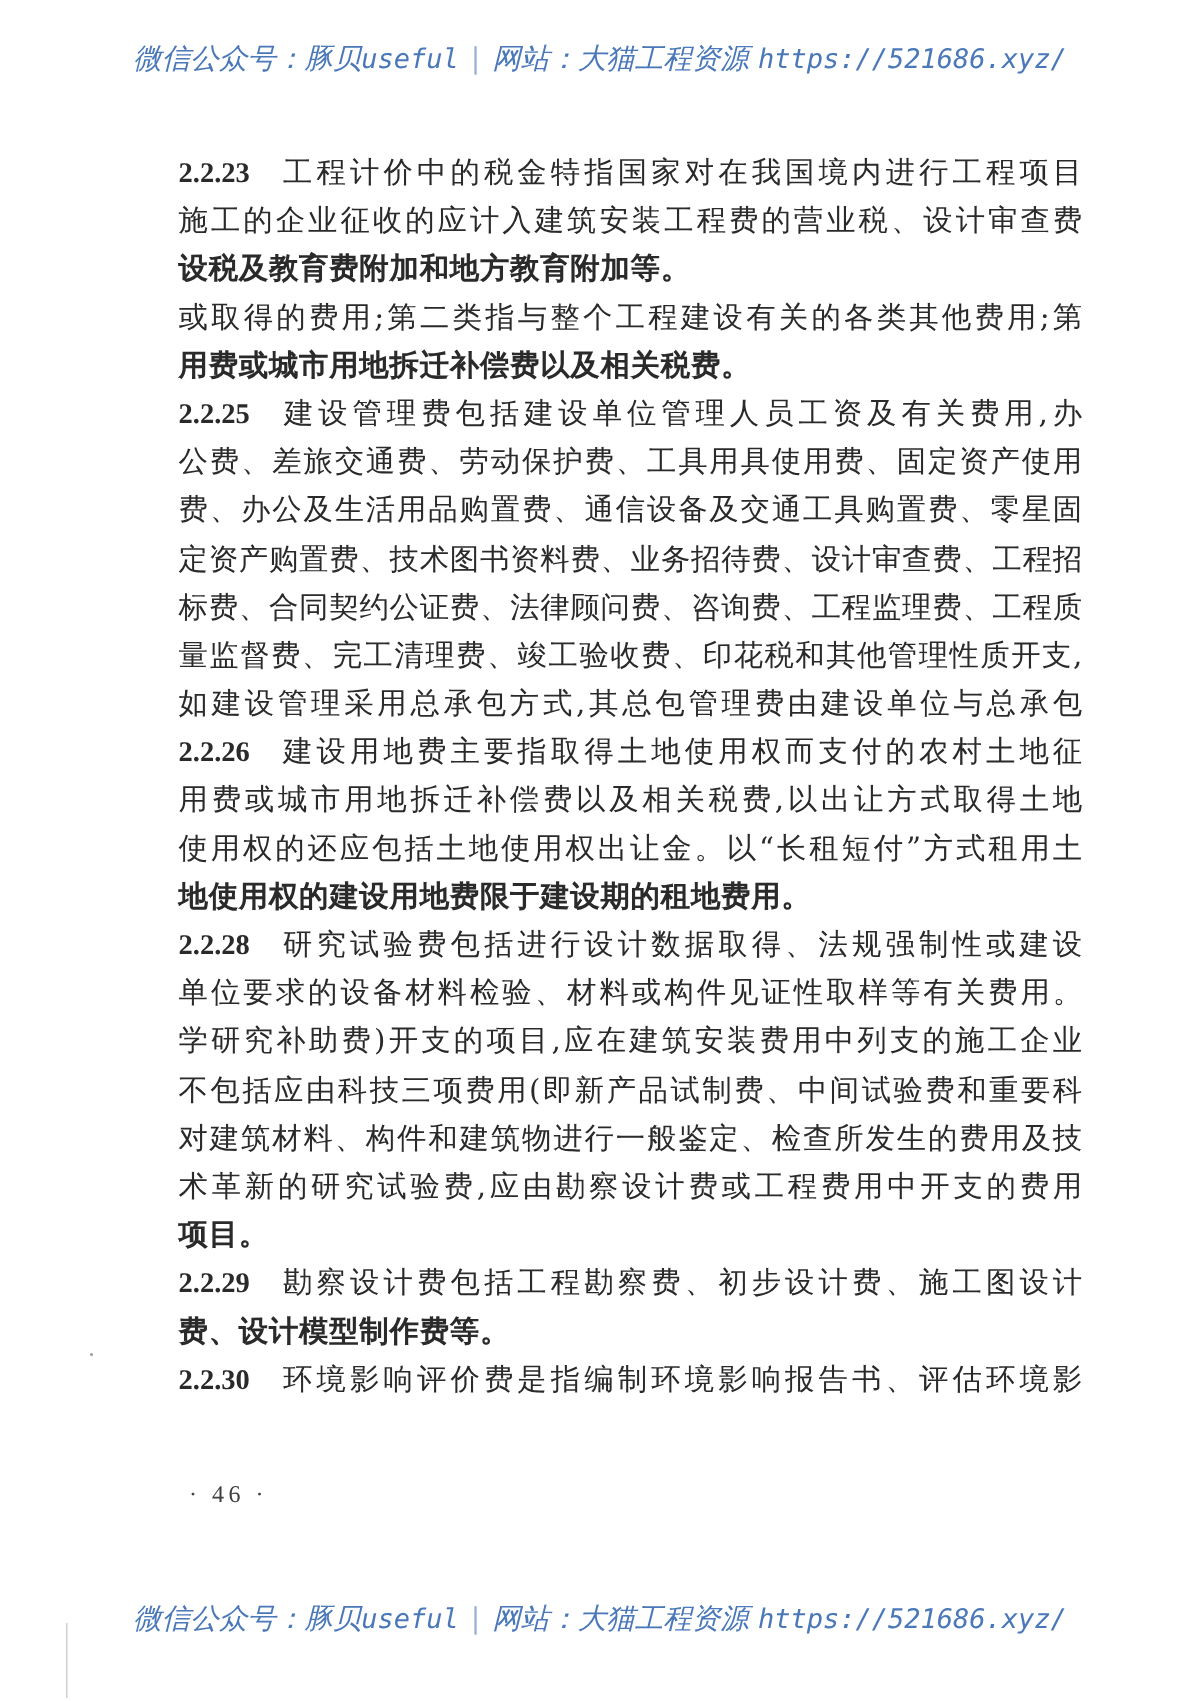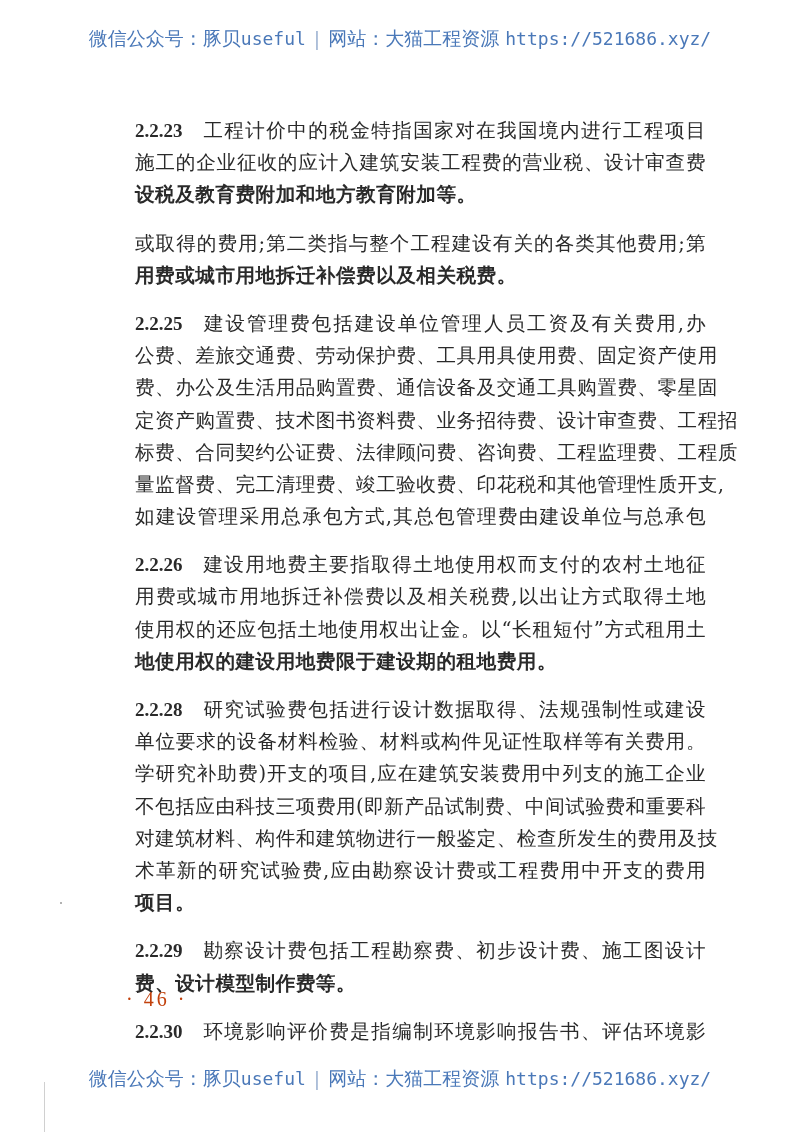--- a/index.html
+++ b/index.html
@@ -3,38 +3,38 @@
 <meta charset="utf-8">
 <style>
   html, body { margin: 0; padding: 0; }
   body {
     width: 800px; height: 1134px; background: #ffffff; position: relative; overflow: hidden;
     font-family: "DejaVu Serif", "Liberation Serif", serif; color: #2a2a2a;
   }
   .watermark {
     position: absolute; left: 0; width: 800px; text-align: center;
     font-family: "DejaVu Serif", "Liberation Serif", serif;
-    color: #4a78b8; font-size: 19px; letter-spacing: 0px; white-space: nowrap;
+    color: #4a78b8; font-size: 19px; letter-spacing: 0px; white-space: nowrap; font-style: italic;
   }
   .watermark .mono { font-family: "DejaVu Sans Mono", "Liberation Mono", monospace; font-size: 18px; }
   .watermark .sep { color: #9ab0d0; margin: 0 8px; }
   .wm-top { top: 26px; }
   .wm-bottom { top: 1066px; }
   .content {
     position: absolute; left: 119px; top: 99px; width: 603px;
   }
-  .para { margin: 16px; }
+  .para { margin: 0; }
   .line {
     font-size: 19.6px; line-height: 32.2px; height: 32.2px; white-space: nowrap;
     text-align: justify; text-align-last: justify; letter-spacing: 0.5px;
   }
   .line.last { text-align-last: left; font-weight: bold; }
   .num { font-family: "Liberation Serif", "DejaVu Serif", serif; font-weight: bold; font-size: 19px; margin-right: 20px; letter-spacing: 0; }
   .page-num {
-    position: absolute; left: 126px; top: 988px; font-size: 20px; color: #c2410c;
+    position: absolute; left: 126px; top: 988px; font-size: 16px; color: #404040;
     font-family: "Liberation Serif", serif; letter-spacing: 3px;
   }
   .margin-line {
     position: absolute; left: 44px; top: 1082px; width: 1px; height: 50px; background: #d0d0d0;
   }
   .speck { position: absolute; width: 2px; height: 2px; background: #999; border-radius: 1px; }
 </style>
 </head>
 <body>
 

